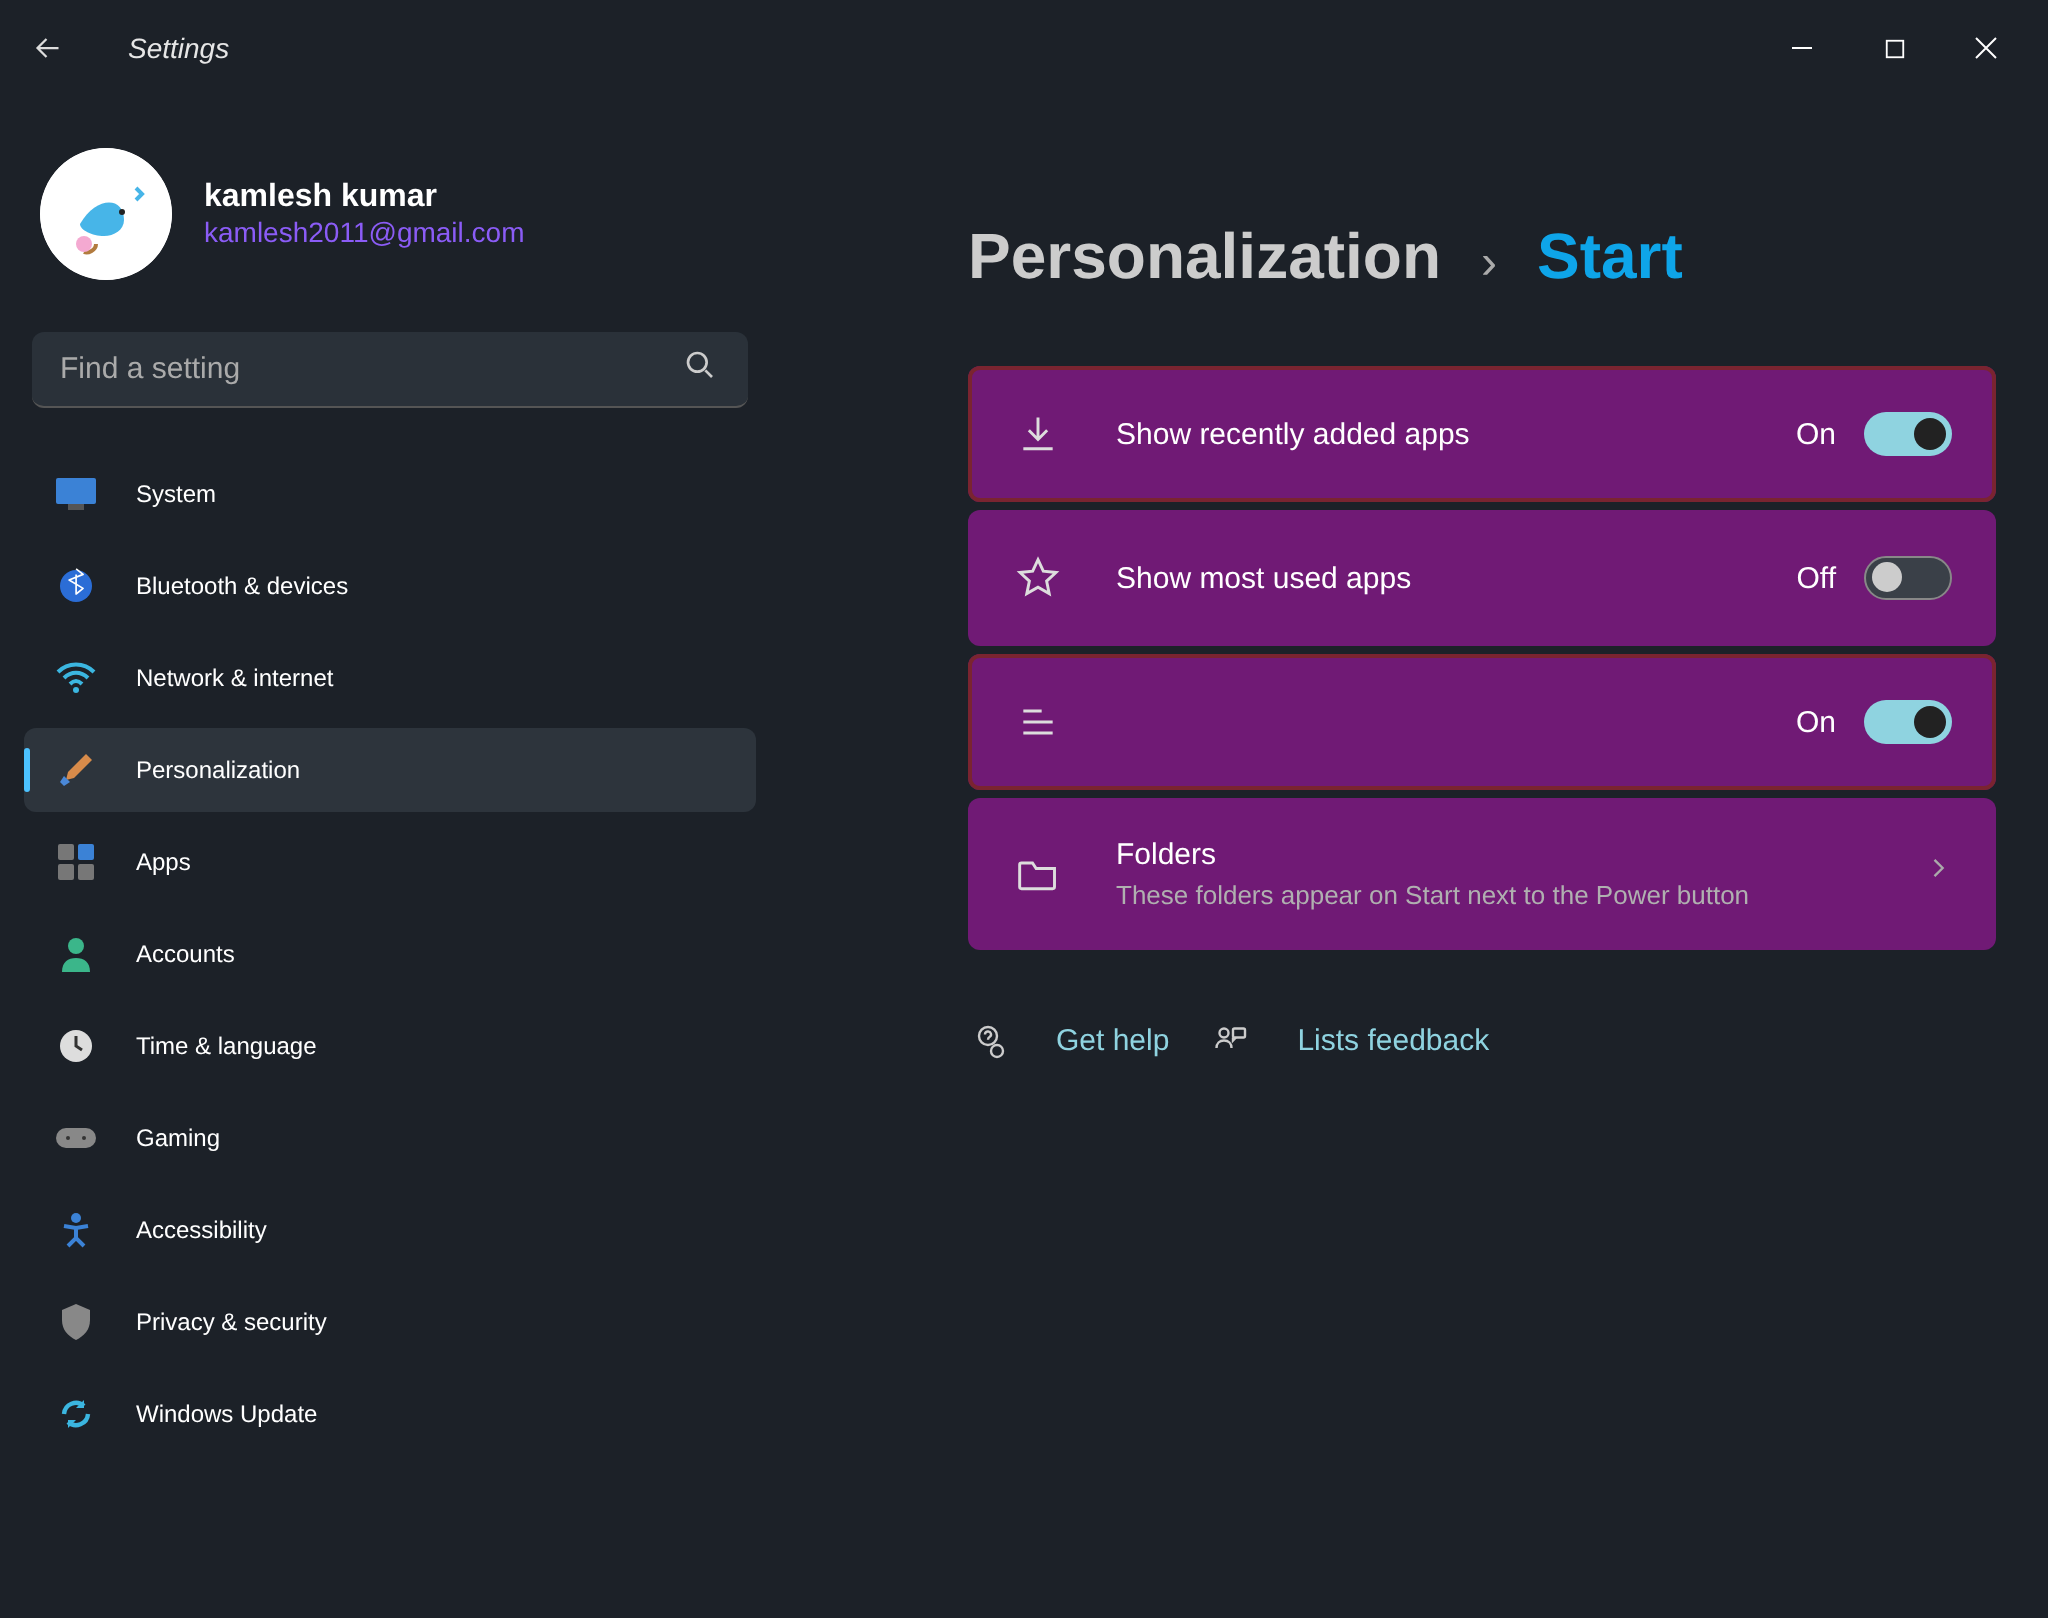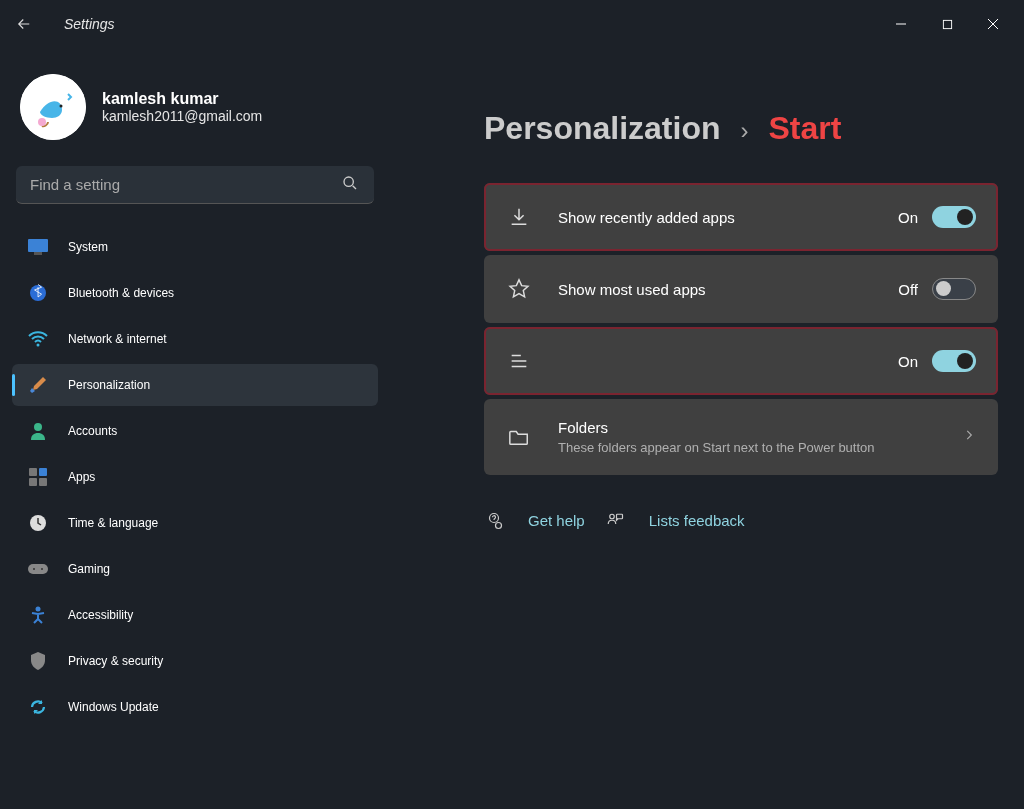--- a/index.html
+++ b/index.html
@@ -10,41 +10,41 @@
     .app-title { font-size: 14px; margin-left: 20px; color: #e6e6e6; }
     .win-controls { margin-left: auto; display: flex; gap: 0; }
     .win-btn { width: 46px; height: 32px; display: flex; align-items: center; justify-content: center; cursor: pointer; }
 
     .content { display: flex; height: calc(809px - 48px); }
 
     .sidebar { width: 390px; padding: 18px 12px 0 12px; display: flex; flex-direction: column; gap: 8px; }
     .user-row { display: flex; align-items: center; gap: 16px; padding: 8px 8px 12px 8px; }
     .avatar { width: 66px; height: 66px; border-radius: 50%; background: #fff; display: flex; align-items: center; justify-content: center; overflow: hidden; flex-shrink: 0; }
     .user-name { font-size: 16px; font-weight: 600; }
-    .user-email { font-size: 14px; color: #e5e5e5; }
+    .user-email { font-size: 14px; color: #8b5cf6; }
 
     .search-wrap { margin: 6px 4px 8px 4px; position: relative; }
     .search { width: 100%; height: 38px; background: #2a3139; border: none; border-bottom: 1px solid #555; border-radius: 6px; padding: 0 44px 0 14px; color: #ccc; font-size: 15px; outline: none; }
     .search::placeholder { color: #aaa; }
     .search-icon { position: absolute; right: 16px; top: 50%; transform: translateY(-50%); }
 
     .nav { display: flex; flex-direction: column; gap: 4px; margin-top: 6px; }
     .nav-item { display: flex; align-items: center; gap: 20px; height: 42px; padding: 0 16px; border-radius: 6px; cursor: pointer; font-size: 12px; position: relative; }
     .nav-item.active { background: #2d343c; }
     .nav-item.active::before { content: ""; position: absolute; left: 0; top: 10px; bottom: 10px; width: 3px; background: #4cc2ff; border-radius: 2px; }
     .nav-icon { width: 20px; height: 20px; display: flex; align-items: center; justify-content: center; flex-shrink: 0; }
 
     .main { flex: 1; padding: 62px 26px 0 94px; }
     .breadcrumb { display: flex; align-items: baseline; gap: 20px; margin-bottom: 36px; }
     .crumb-parent { font-size: 32px; font-weight: 600; color: #ccc; cursor: pointer; }
     .crumb-sep { font-size: 24px; color: #aaa; }
-    .crumb-current { font-size: 32px; font-weight: 700; color: #ef4444; }
+    .crumb-current { font-size: 32px; font-weight: 700; color: #0ea5e9; }
 
     .settings-list { display: flex; flex-direction: column; gap: 4px; }
-    .setting-row { display: flex; align-items: center; gap: 26px; background: #404040; border-radius: 6px; padding: 18px 22px; min-height: 68px; position: relative; }
+    .setting-row { display: flex; align-items: center; gap: 26px; background: #701a75; border-radius: 6px; padding: 18px 22px; min-height: 68px; position: relative; }
     .setting-row.highlight { outline: 2px solid #7a2430; outline-offset: -2px; }
     .row-icon { width: 26px; display: flex; align-items: center; justify-content: center; flex-shrink: 0; }
     .row-text { flex: 1; max-width: 200px; }
     .row-title { font-size: 15px; color: #fff; line-height: 1.4; }
     .row-sub { font-size: 13px; color: #b0b0b0; margin-top: 2px; line-height: 1.3; }
     .row-toggle-wrap { margin-left: auto; display: flex; align-items: center; gap: 14px; }
     .toggle-label { font-size: 15px; }
     .toggle { width: 44px; height: 22px; border-radius: 11px; position: relative; cursor: pointer; }
     .toggle.on { background: #8fd3e0; }
     .toggle.on::after { content: ""; position: absolute; right: 3px; top: 3px; width: 16px; height: 16px; background: #222; border-radius: 50%; }
@@ -148,37 +148,37 @@
         <span class="nav-icon">
             <svg width="18" height="18" viewBox="0 0 18 18">
               <path d="M14 1l3 3-9 9-4 1 1-4z" fill="#d88b4a"></path>
               <path d="M3 12l3 3-3 2-2-2z" fill="#4a88d8"></path>
             </svg>
           </span>
         <span>Personalization</span>
       </div>
       <div class="nav-item">
         <span class="nav-icon">
-            <svg width="16" height="18" viewBox="0 0 16 18">
-              <circle cx="8" cy="5" r="4" fill="#3bb68a"></circle>
-              <path d="M1 18c0-5 3-7 7-7s7 2 7 7z" fill="#3bb68a"></path>
-            </svg>
-          </span>
-        <span>Accounts</span>
-      </div>
-      <div class="nav-item">
-        <span class="nav-icon">
             <svg width="18" height="18" viewBox="0 0 18 18">
               <rect x="0" y="0" width="8" height="8" rx="1" fill="#777"></rect>
               <rect x="10" y="0" width="8" height="8" rx="1" fill="#3b82d6"></rect>
               <rect x="0" y="10" width="8" height="8" rx="1" fill="#777"></rect>
               <rect x="10" y="10" width="8" height="8" rx="1" fill="#777"></rect>
             </svg>
           </span>
         <span>Apps</span>
+      </div>
+      <div class="nav-item">
+        <span class="nav-icon">
+            <svg width="16" height="18" viewBox="0 0 16 18">
+              <circle cx="8" cy="5" r="4" fill="#3bb68a"></circle>
+              <path d="M1 18c0-5 3-7 7-7s7 2 7 7z" fill="#3bb68a"></path>
+            </svg>
+          </span>
+        <span>Accounts</span>
       </div>
       <div class="nav-item">
         <span class="nav-icon">
             <svg width="18" height="18" viewBox="0 0 18 18">
               <circle cx="9" cy="9" r="8" fill="#ddd"></circle>
               <path d="M9 4v5l3 2" stroke="#333" stroke-width="1.5" fill="none"></path>
             </svg>
           </span>
         <span>Time &amp; language</span>
       </div>

